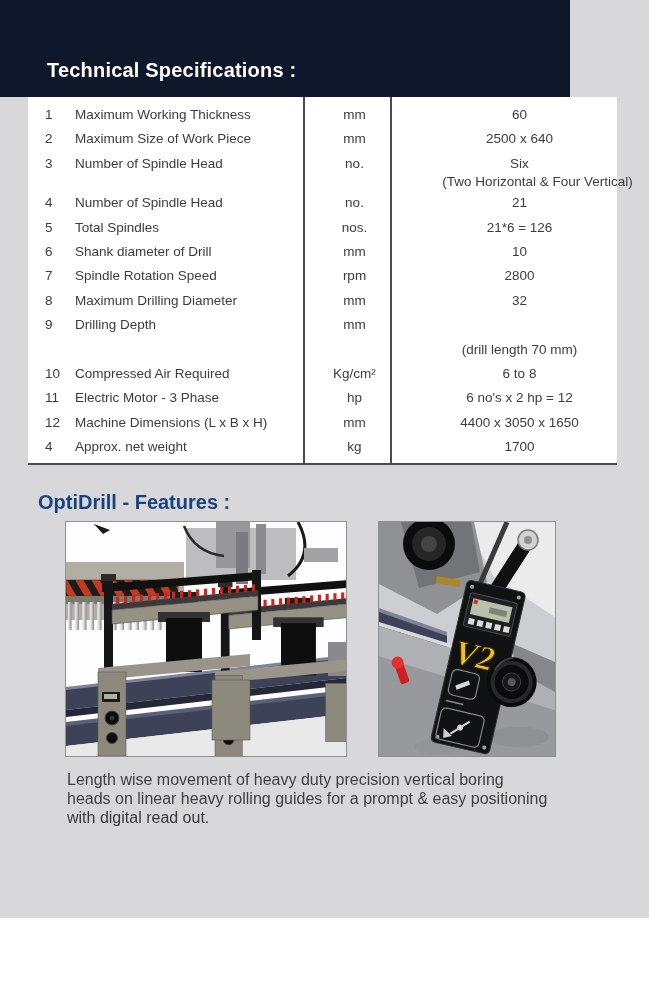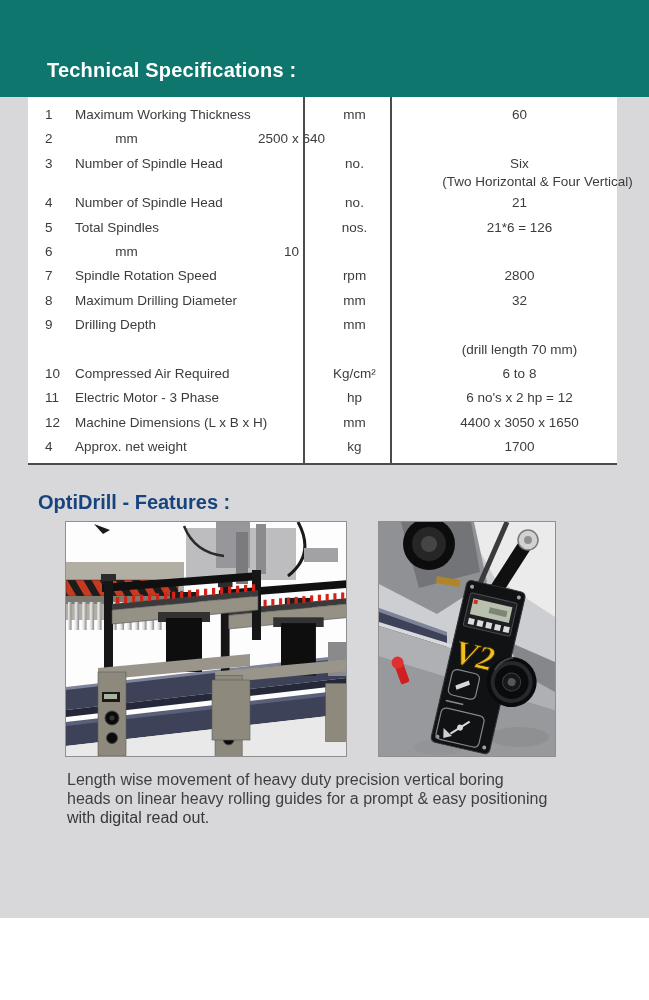--- a/index.html
+++ b/index.html
@@ -1,19 +1,19 @@
 <!DOCTYPE html>
 <html><head>
 <meta charset="utf-8">
 <style>
   html,body { margin:0; padding:0; background:#ffffff; }
   body { font-family:"Liberation Sans", sans-serif; }
   .page { position:relative; width:649px; height:1000px; background:#ffffff; overflow:hidden; }
   .gray-bg { position:absolute; left:0; top:0; width:649px; height:918px; background:#d8d8da; }
-  .header-bar { position:absolute; left:0; top:0; width:649px; height:97px; background:#0f766e; }
+  .header-bar { position:absolute; left:0; top:0; width:570px; height:97px; background:#0f172a; }
   .page-title { position:absolute; left:47px; top:59px; color:#ffffff; font-size:20px; font-weight:bold; letter-spacing:.2px; }
   .spec-table { position:absolute; left:28px; top:97px; width:589px; height:368px; background:#ffffff;
                 border-bottom:2px solid #4b4b4b; box-sizing:border-box; padding-top:6px; }
   .vdiv { position:absolute; top:0; bottom:0; width:1.5px; background:#4b4b4b; }
   .vdiv-1 { left:275px; } .vdiv-2 { left:362px; }
   .trow { display:flex; min-height:24.4px; align-items:flex-start; color:#3c3c3c; font-size:13.5px; }
   .c-num  { width:30px; padding-left:17px; flex:none; line-height:24.4px; }
   .c-desc { width:228px; flex:none; line-height:24.4px; }
   .c-unit { width:103px; text-align:center; flex:none; line-height:24.4px; }
   .c-val  { width:227px; text-align:center; flex:none; }
@@ -47,20 +47,21 @@
       <div class="c-desc">Maximum Working Thickness</div>
       <div class="c-unit">mm</div>
       <div class="c-val">
         <div class="v1">60</div>
 
       </div>
     </div>
 
     <div class="trow">
       <div class="c-num">2</div>
+      <div class="c-desc">Maximum Size of Work Piece</div>
       <div class="c-unit">mm</div>
       <div class="c-val">
         <div class="v1">2500 x 640</div>
 
       </div>
     </div>
 
     <div class="trow">
       <div class="c-num">3</div>
       <div class="c-desc">Number of Spindle Head</div>
@@ -86,20 +87,21 @@
       <div class="c-desc">Total Spindles</div>
       <div class="c-unit">nos.</div>
       <div class="c-val">
         <div class="v1">21*6 = 126</div>
 
       </div>
     </div>
 
     <div class="trow">
       <div class="c-num">6</div>
+      <div class="c-desc">Shank diameter of Drill</div>
       <div class="c-unit">mm</div>
       <div class="c-val">
         <div class="v1">10</div>
 
       </div>
     </div>
 
     <div class="trow">
       <div class="c-num">7</div>
       <div class="c-desc">Spindle Rotation Speed</div>

